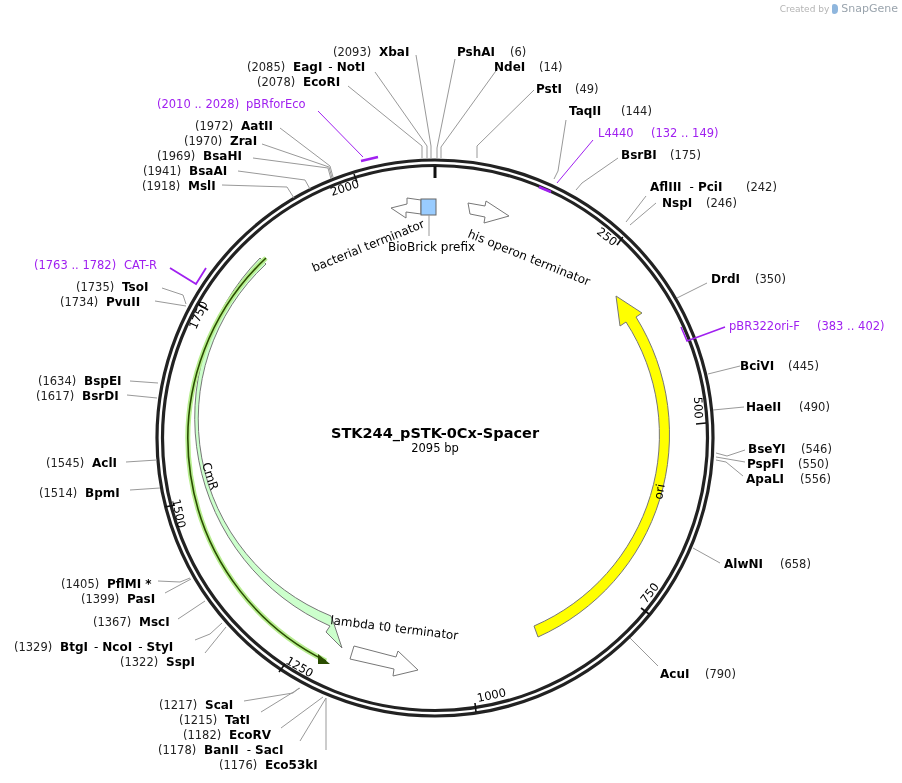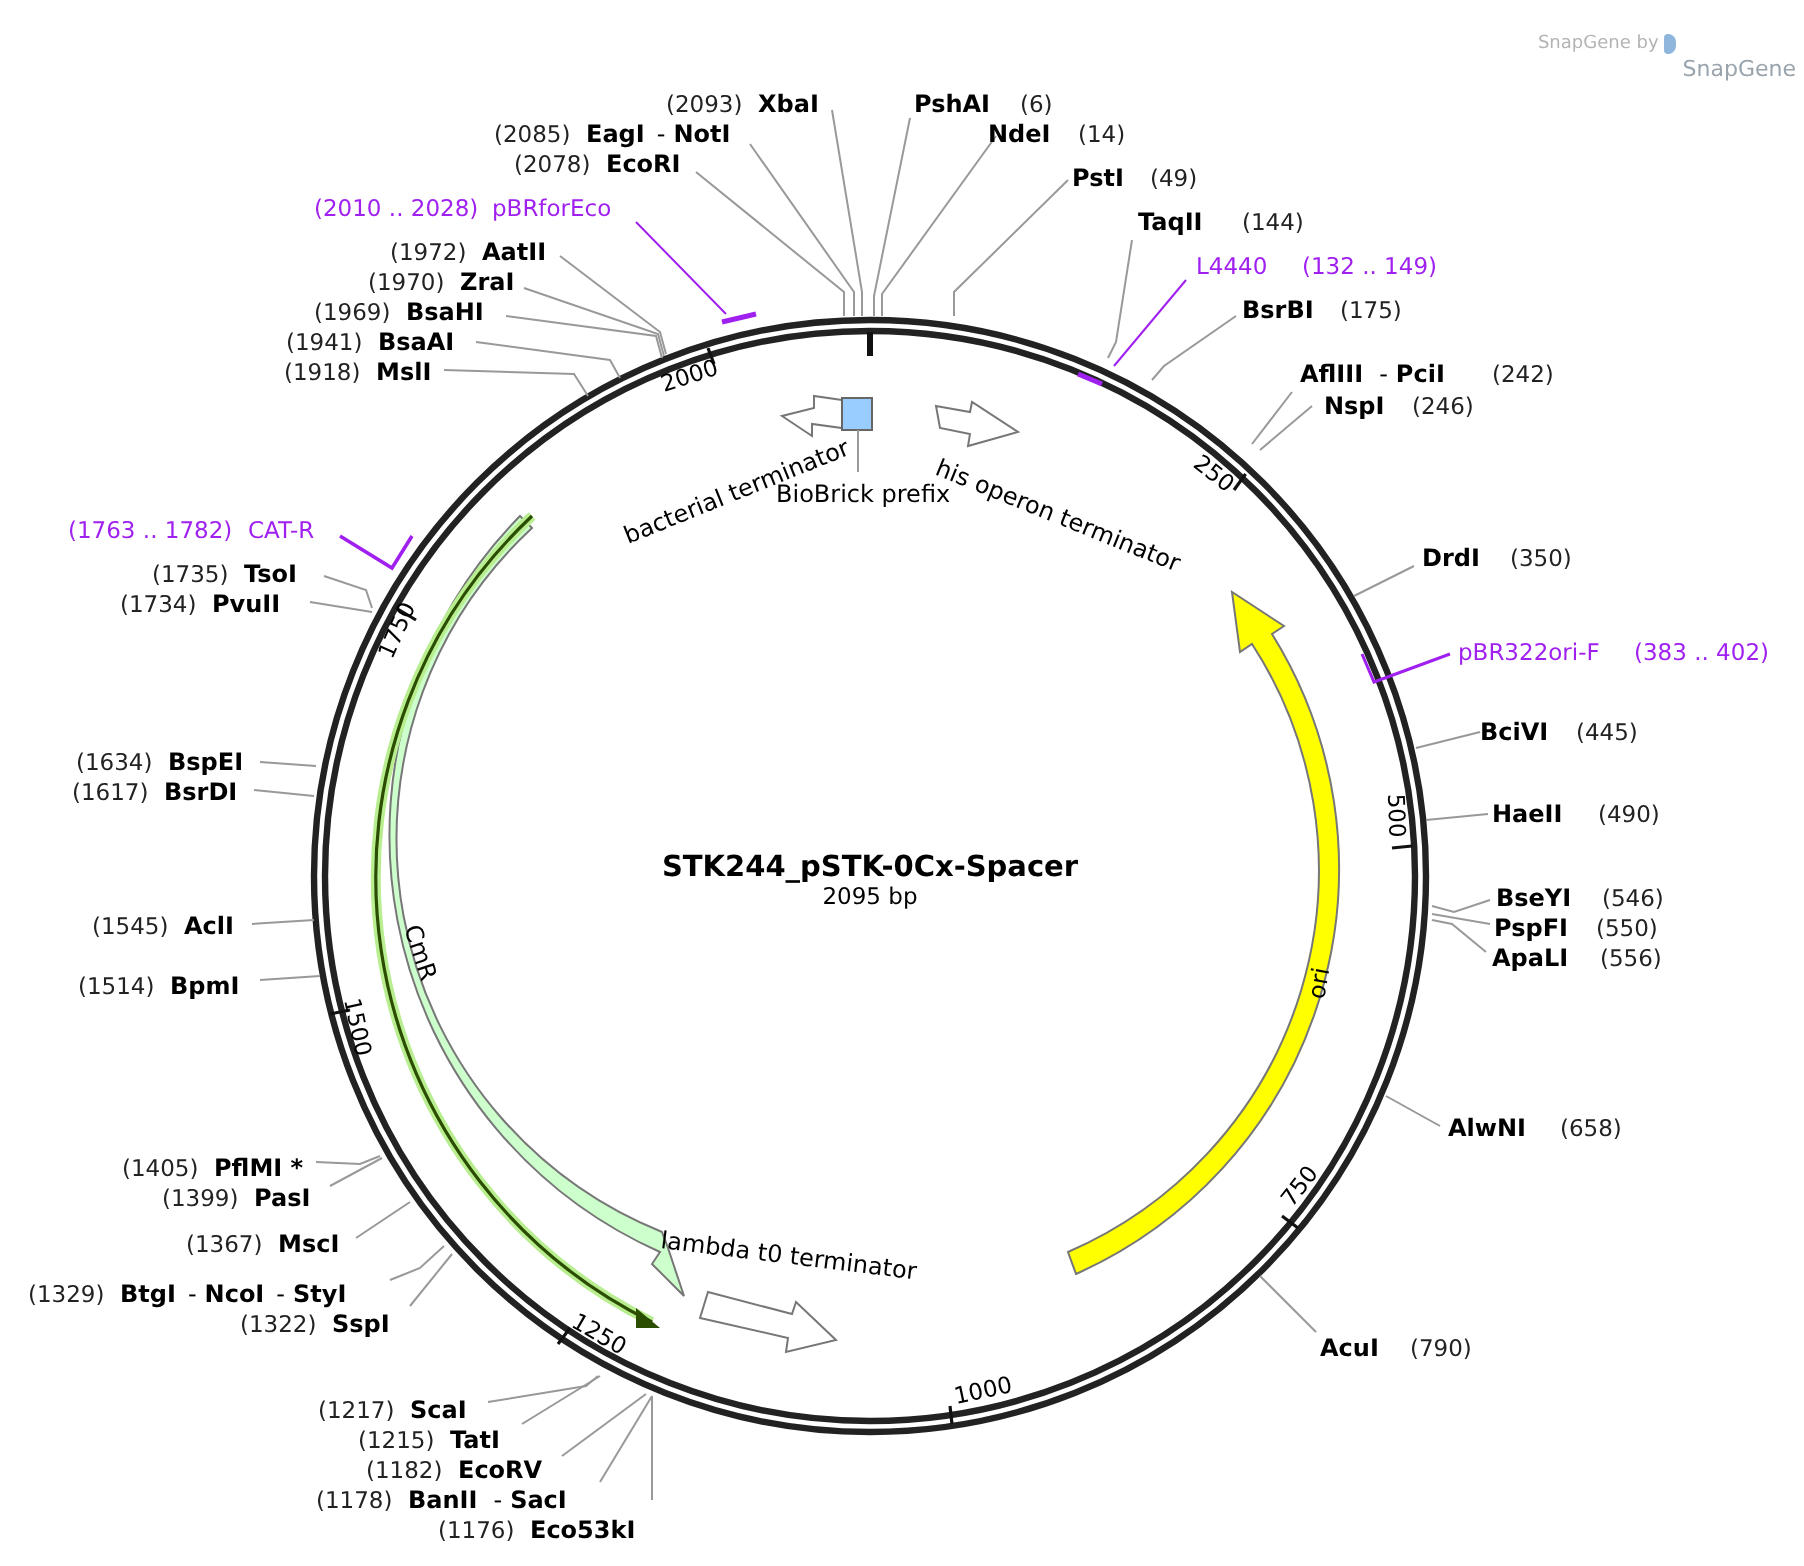--- a/index.html
+++ b/index.html
@@ -6,28 +6,28 @@
   body { width: 902px; height: 783px; position: relative; overflow: hidden; font-family: "DejaVu Sans", "Liberation Sans", sans-serif; }
   #map { position: absolute; left: 0; top: 0; }
   .site-name { font-weight: bold; font-size: 12px; fill: #000; }
   .site-pos { font-size: 11.5px; fill: #222; }
   .primer-txt { font-size: 11.5px; fill: #a020f0; }
   .tick-lbl { font-size: 11.5px; fill: #000; }
   .feat-lbl { font-size: 12px; fill: #000; }
   .title { font-weight: bold; font-size: 14.5px; fill: #000; }
   .subtitle { font-size: 11.5px; fill: #000; }
   .watermark { position: absolute; right: 4px; top: 2px; font-size: 9px; color: #b4b4b4; display: flex; align-items: center; gap: 3px; }
-  .watermark .brand { font-size: 11px; color: #9aa4ad; margin-top: 26px; }
+  .watermark .brand { font-size: 11px; color: #9aa4ad; }
   .watermark .logo { width: 6px; height: 10px; background: #8fb6dd; border-radius: 2px 4px 4px 2px; display: inline-block; }
 </style>
 </head>
 <body>
 
 <div class="watermark">
-  <span>SnapGene by</span>
+  <span>Created by</span>
   <span class="logo"></span>
   <span class="brand">SnapGene</span>
 </div>
 
 <svg id="map" width="902" height="783" viewBox="0 0 902 783" xmlns="http://www.w3.org/2000/svg">
 
   <g>
     <circle cx="435" cy="438" r="278" fill="none" stroke="#222" stroke-width="3.2"></circle>
     <circle cx="435" cy="438" r="272.5" fill="none" stroke="#222" stroke-width="3.2"></circle>
 

